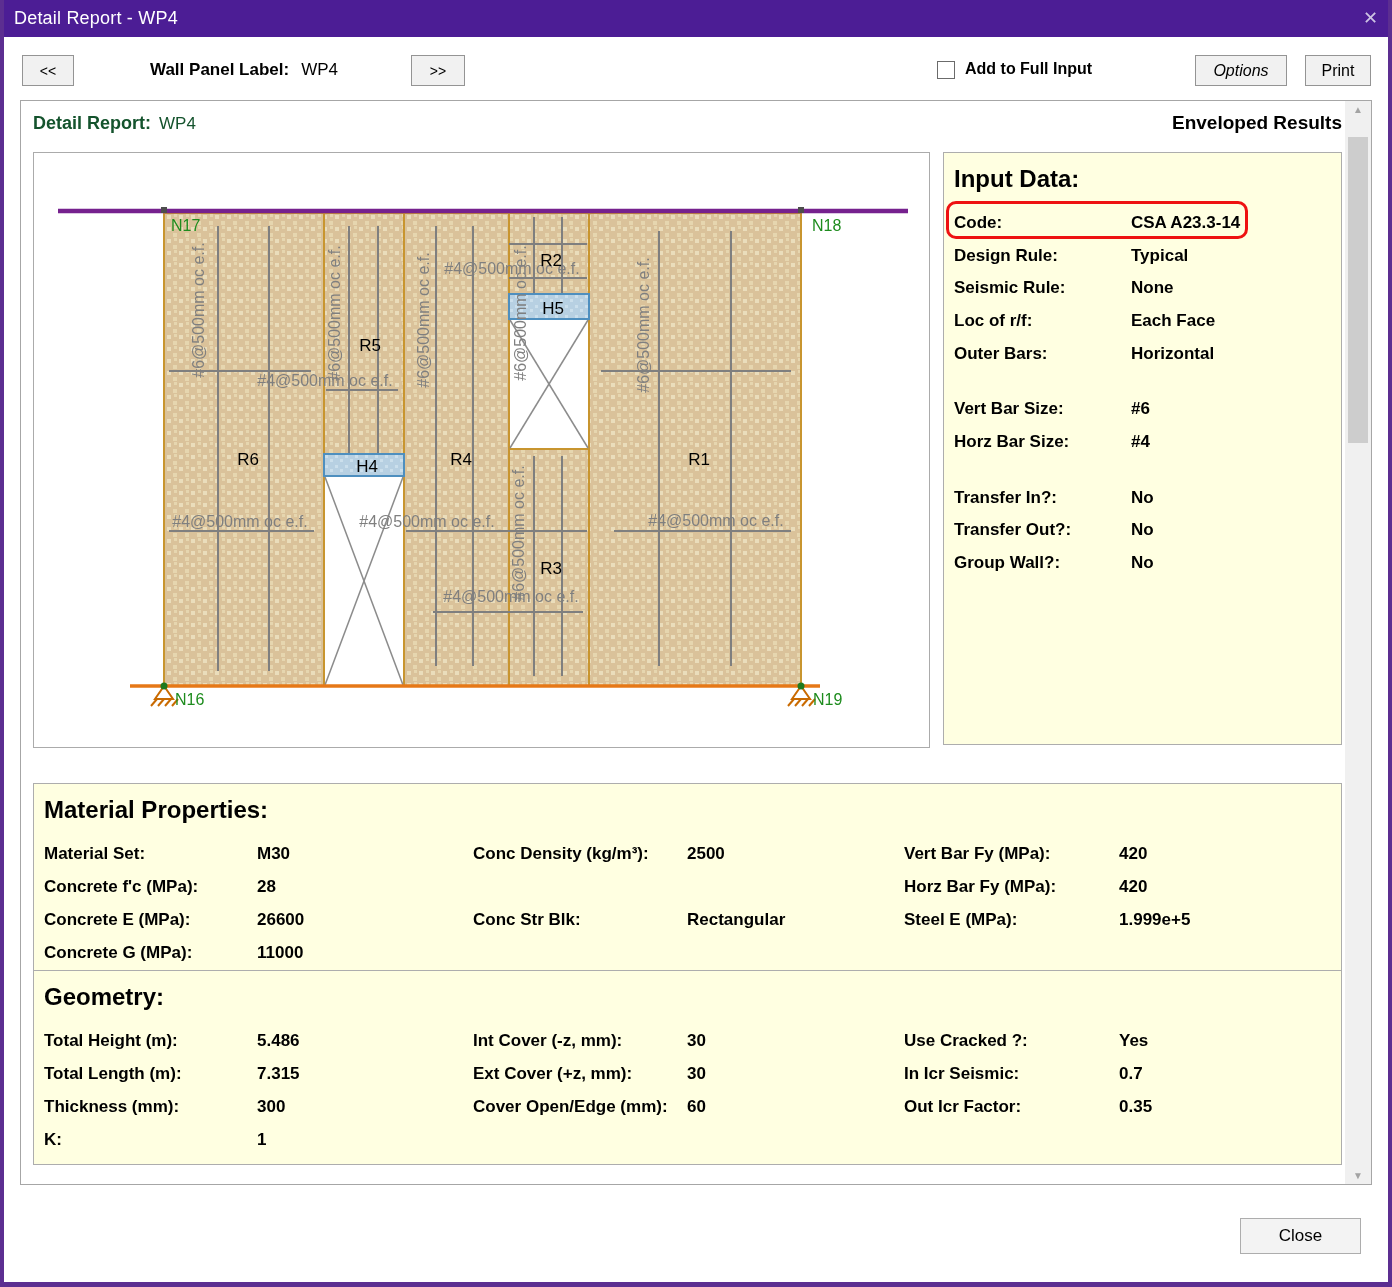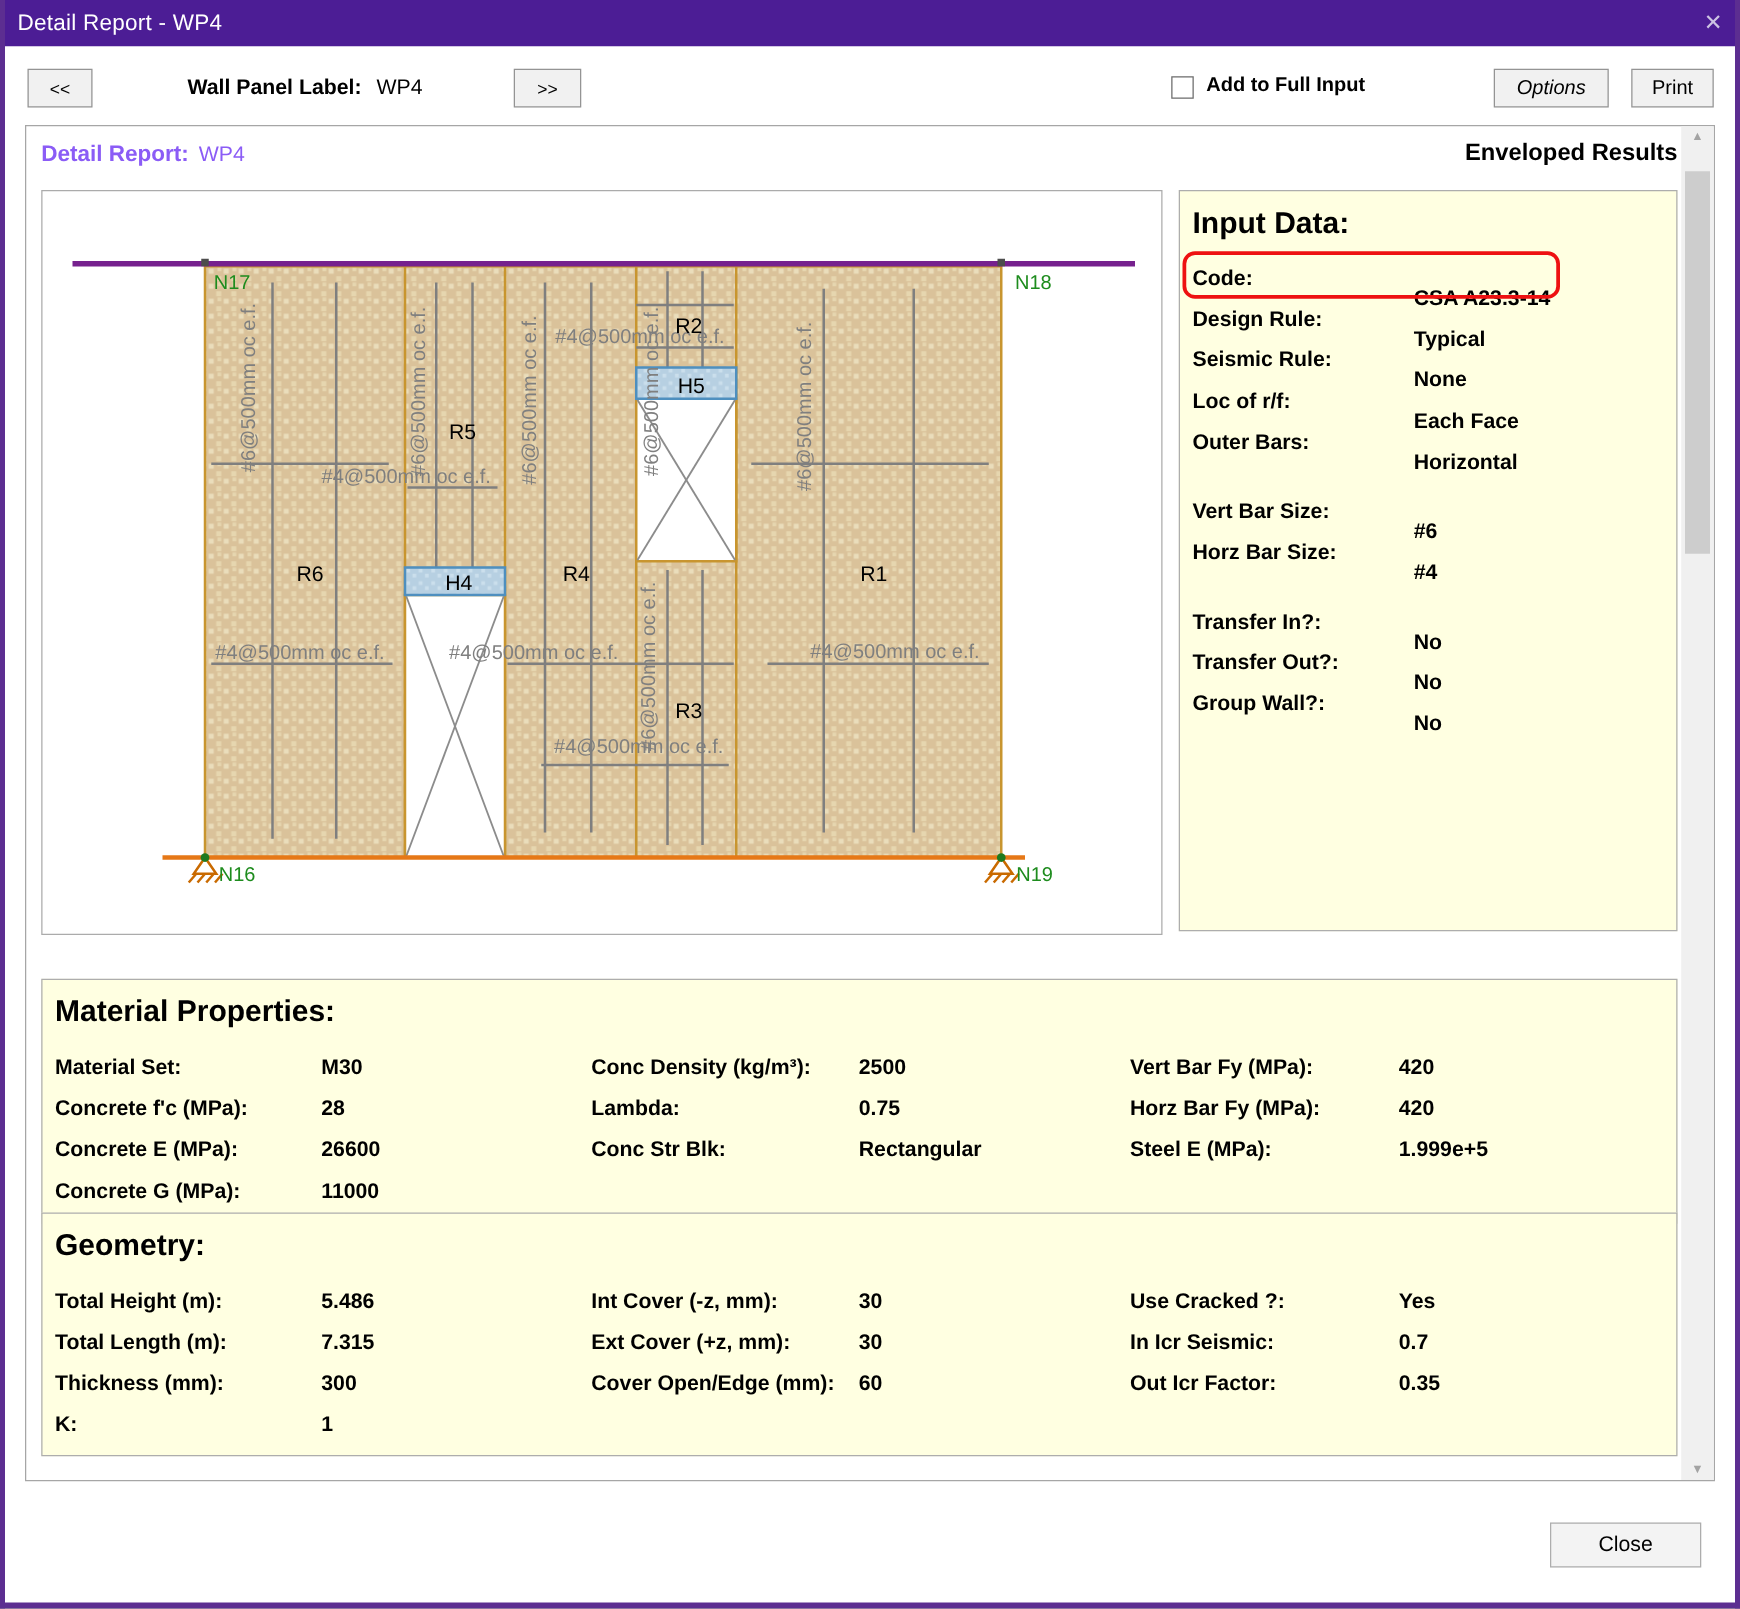--- a/index.html
+++ b/index.html
@@ -20,37 +20,37 @@
   .btn-close{left:1240px;top:1218px;width:121px;height:36px;font-size:17px;background:#f3f3f3;border-color:#adadad;}
 
   .wp-label{position:absolute;left:150px;top:60px;font-size:17px;font-weight:600;color:#000;}
   .wp-label .val{font-weight:400;margin-left:12px;}
 
   .chk{position:absolute;left:937px;top:61px;width:18px;height:18px;background:#fff;border:1px solid #6b6b6b;box-sizing:border-box;}
   .chk-label{position:absolute;left:965px;top:60px;font-size:16px;font-weight:600;color:#000;}
 
   .content{position:absolute;left:20px;top:100px;width:1352px;height:1085px;border:1px solid #a6a6a6;box-sizing:border-box;background:#fff;}
 
-  .rep-head{position:absolute;left:33px;top:113px;font-size:18px;color:#8b5cf6;text-align:right;}
+  .rep-head{position:absolute;left:33px;top:113px;font-size:18px;color:#14532d;text-align:right;}
   .rep-head .b{font-weight:700;}
   .rep-head .v{font-weight:400;font-size:17px;margin-left:8px;}
   .env-head{position:absolute;left:1042px;top:112px;width:300px;text-align:right;font-size:19px;font-weight:700;color:#000;}
 
   .diagram-panel{position:absolute;left:33px;top:152px;width:897px;height:596px;border:1px solid #ababab;box-sizing:border-box;background:#fff;}
 
   .panel-yellow{position:absolute;background:#ffffe1;border:1px solid #adadad;box-sizing:border-box;}
   .p-input{left:943px;top:152px;width:399px;height:593px;}
   .p-mat{left:33px;top:762px;width:1309px;height:196px;margin-top:21px;}
   .p-geo{left:33px;top:970px;width:1309px;height:195px;}
   .p-title{position:absolute;left:10px;top:12px;font-size:24px;font-weight:700;color:#000;}
   .row{position:absolute;height:22px;font-size:17px;font-weight:600;color:#000;white-space:nowrap;}
   .row .lab{position:absolute;left:0;top:0;}
   .row .val{position:absolute;top:0;}
   .p-input .row{left:10px;width:380px;}
-  .p-input .row .val{left:177px;margin-top:16px;}
+  .p-input .row .val{left:177px;}
   .hl-red{position:absolute;left:2px;top:48px;width:302px;height:38px;border:3px solid #ee1111;border-radius:10px;box-sizing:border-box;pointer-events:none;}
 
   .c1{left:10px;} .c2{left:439px;} .c3{left:870px;}
   .p-mat .row,.p-geo .row{width:420px;}
   .p-mat .c1 .val,.p-geo .c1 .val{left:213px;}
   .p-mat .c2 .val,.p-geo .c2 .val{left:214px;}
   .p-mat .c3 .val,.p-geo .c3 .val{left:215px;}
 
   .scrollbar{position:absolute;left:1345px;top:101px;width:26px;height:1083px;background:#f0f0f0;}
   .sb-arrow{position:absolute;left:0;width:26px;height:17px;color:#a3a3a3;font-size:10px;text-align:center;line-height:17px;}
@@ -286,24 +286,20 @@
         <span class="val">26600</span>
       </div>
     <div class="row c1" style="top:159px">
         <span class="lab">Concrete G (MPa):</span>
         <span class="val">11000</span>
       </div>
     <div class="row c2" style="top:60px">
         <span class="lab">Conc Density (kg/m³):</span>
         <span class="val">2500</span>
       </div>
-    <div class="row c2" style="top:93px">
-        <span class="lab">Lambda:</span>
-        <span class="val">0.75</span>
-      </div>
     <div class="row c2" style="top:126px">
         <span class="lab">Conc Str Blk:</span>
         <span class="val">Rectangular</span>
       </div>
     <div class="row c3" style="top:60px">
         <span class="lab">Vert Bar Fy (MPa):</span>
         <span class="val">420</span>
       </div>
     <div class="row c3" style="top:93px">
         <span class="lab">Horz Bar Fy (MPa):</span>

